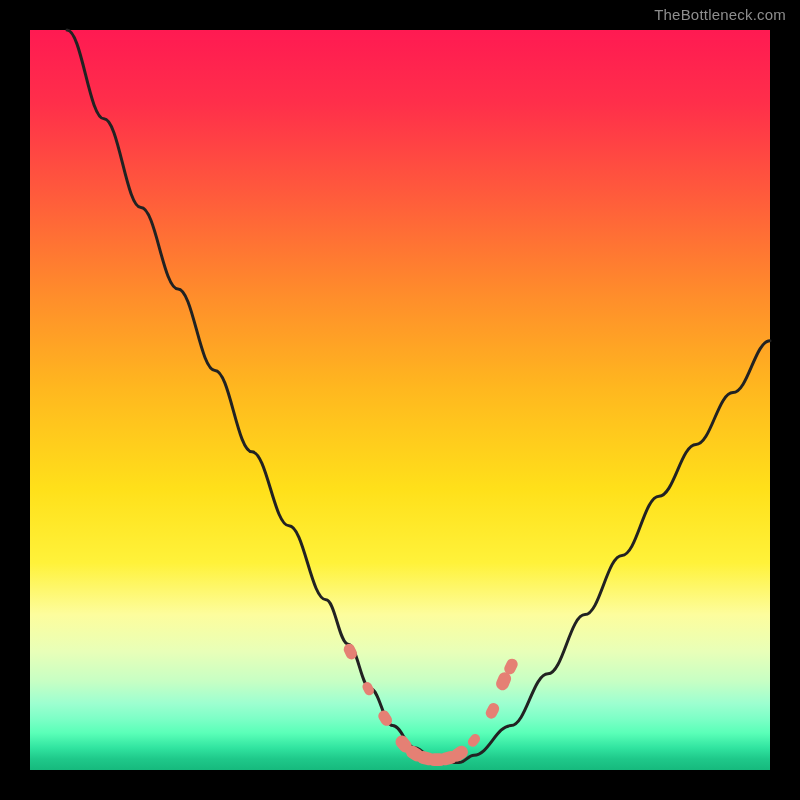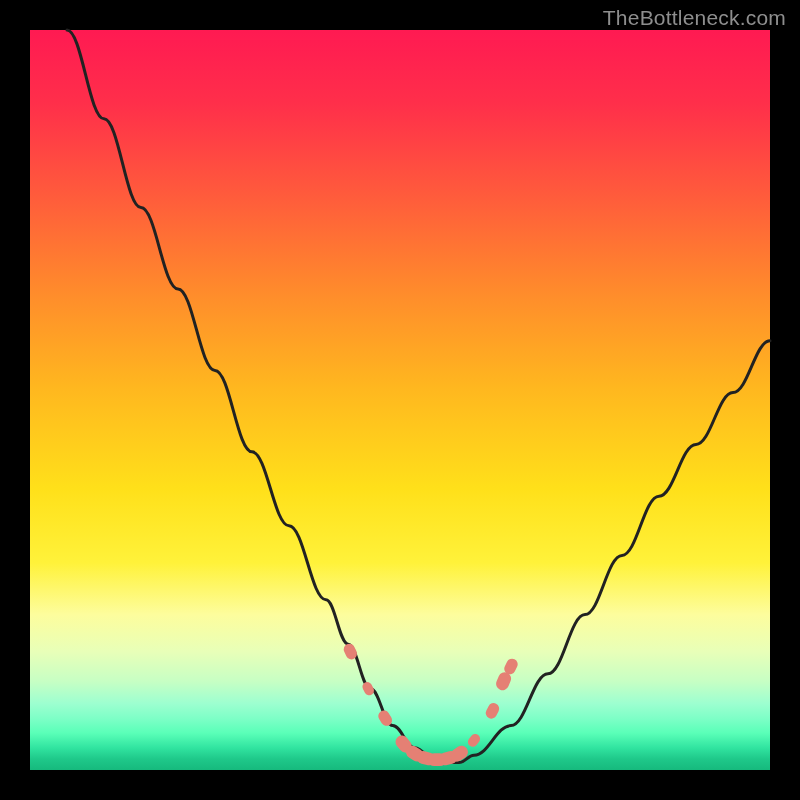--- a/index.html
+++ b/index.html
@@ -39,21 +39,21 @@
       #5affb8 95%,
       #31e4a0 97%,
       #1fc98a 98.5%,
       #16b97d 100%);
   }
   .attribution {
     position: absolute;
     top: 6px;
     right: 14px;
     color: #8e8e8e;
-    font-size: 21px;
+    font-size: 15px;
     letter-spacing: 0.2px;
     font-weight: 400;
   }
   svg.curve {
     position: absolute;
     left: 0;
     top: 0;
     width: 740px;
     height: 740px;
     overflow: visible;

